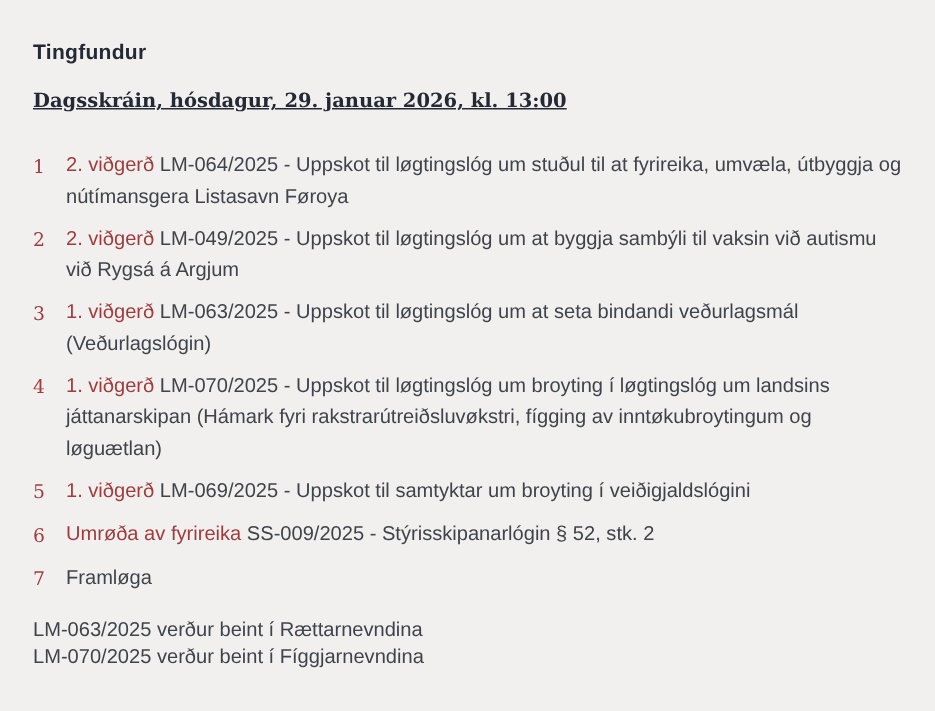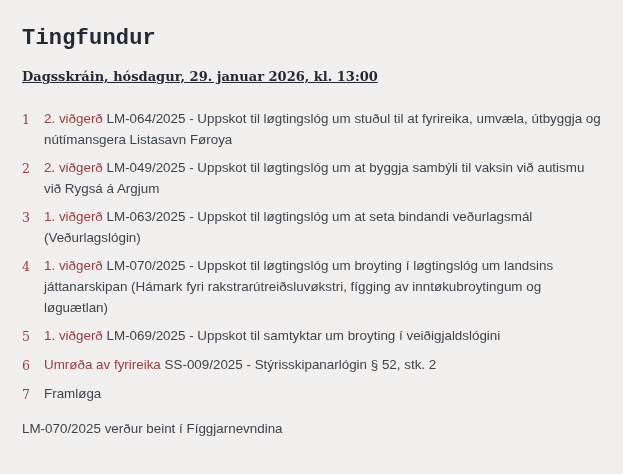--- a/index.html
+++ b/index.html
@@ -11,23 +11,23 @@
   html,body{margin:0;padding:0;}
   body{
     width:623px;height:474px;
     background:var(--background);
     font-family:"Liberation Sans",sans-serif;
     color:var(--body-text);
     overflow:hidden;
   }
   .page{padding:26px 22px 0 22px;box-sizing:border-box;}
   .page-title{
-    font-family:Liberation Mono, monospace;
+    font-family:Liberation Sans, sans-serif;
     font-weight:700;
-    font-size:22px;
+    font-size:14px;
     color:var(--heading-text);
     margin:0 0 18px 0;
     letter-spacing:.2px;
   }
   .page-subtitle{
     font-family:"DejaVu Serif",serif;
     font-weight:700;
     font-size:13px;
     color:var(--heading-text);
     margin:0 0 24px 0;
@@ -128,18 +128,19 @@
         <span class="body">
           
           <span>Framløga</span>
         </span>
       </li>
 
   </ol>
 
   <div class="remarks">
 
+      <p class="remark-line">LM-063/2025 verður beint í Rættarnevndina</p>
 
       <p class="remark-line">LM-070/2025 verður beint í Fíggjarnevndina</p>
 
   </div>
 
 </div>
 
 </body></html>

